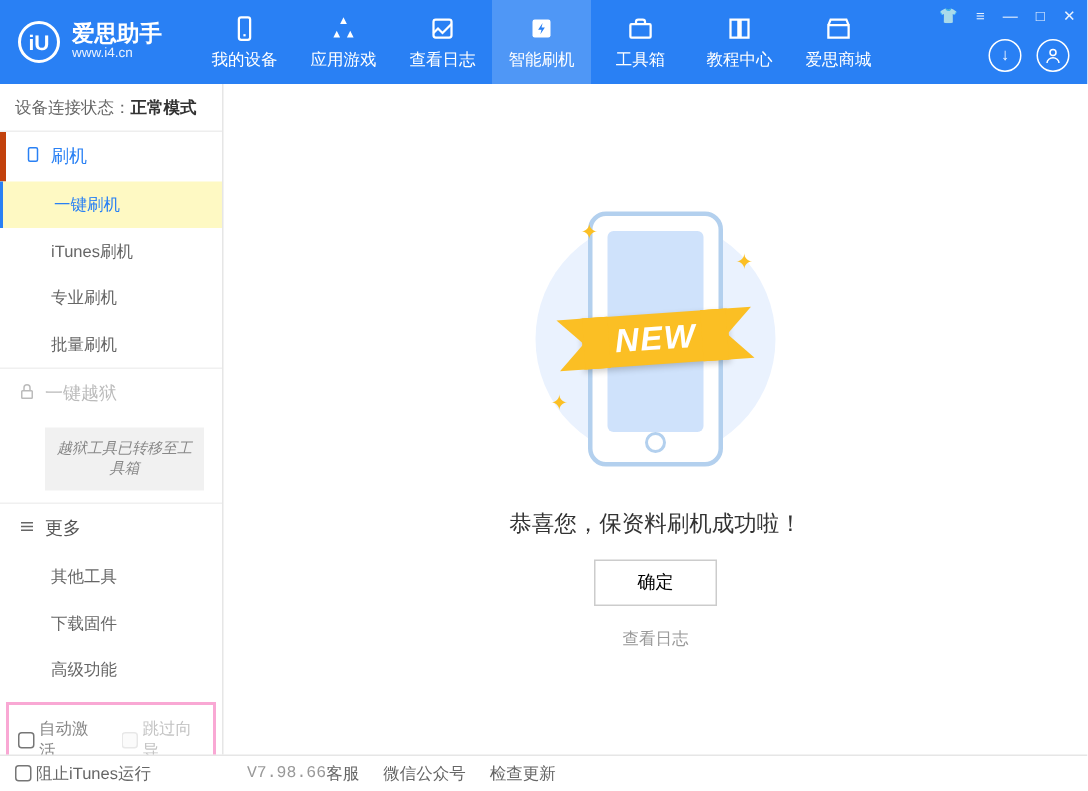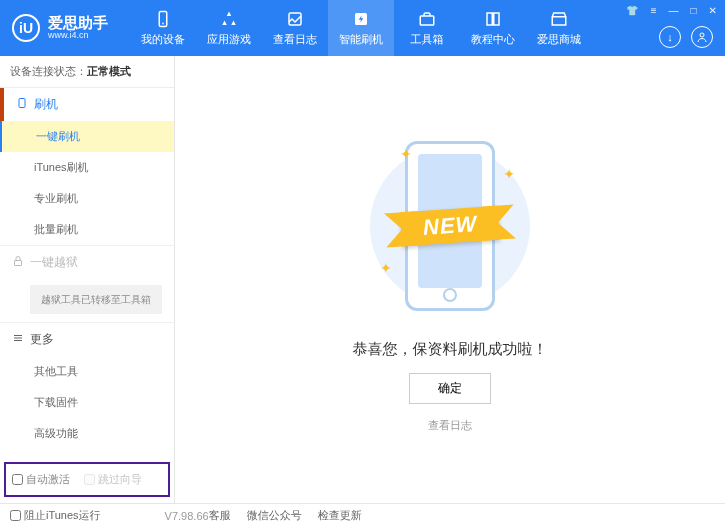--- a/index.html
+++ b/index.html
@@ -14,30 +14,30 @@
 .nav { display: flex; height: 100%; margin-left: 10px; }
 .nav-item { width: 66px; display: flex; flex-direction: column; align-items: center; justify-content: center; gap: 3px; cursor: pointer; font-size: 11px; }
 .nav-item.active { background: rgba(255,255,255,0.18); }
 .nav-ico { width: 20px; height: 20px; display: flex; align-items: center; justify-content: center; }
 .win-ctrl { position: absolute; top: 3px; right: 6px; display: flex; gap: 8px; font-size: 10px; opacity: 0.9; align-items: center; }
 .win-ctrl span { cursor: pointer; padding: 2px; }
 .right-ico { position: absolute; right: 12px; bottom: 8px; display: flex; gap: 10px; }
 .circ-btn { width: 22px; height: 22px; border: 1.5px solid #fff; border-radius: 50%; display: flex; align-items: center; justify-content: center; cursor: pointer; font-size: 11px; }
 
 .body { display: flex; height: calc(100% - 56px - 24px); }
-.sidebar { width: 175px; border-right: 1px solid #e6e6e6; display: flex; flex-direction: column; overflow: hidden; }
+.sidebar { width: 149px; border-right: 1px solid #e6e6e6; display: flex; flex-direction: column; overflow: hidden; }
 .status-bar { padding: 8px 10px; font-size: 11px; color: #666; border-bottom: 1px solid #eee; }
 .status-bar b { color: #333; }
 .side-section { border-bottom: 1px solid #f0f0f0; }
 .side-head { display: flex; align-items: center; gap: 6px; padding: 8px 12px; color: #555; font-size: 12px; cursor: pointer; }
 .side-head.active { color: #2980f4; border-left: 4px solid #c2410c; background: #fff; }
 .side-item { padding: 8px 10px 8px 34px; font-size: 11px; color: #666; cursor: pointer; }
 .side-item.active { color: #2980f4; background: #fef9c3; border-left: 2px solid #2980f4; }
-.side-note { margin: 6px 12px 8px 30px; padding: 8px; background: #f1f1f1; color: #888; font-size: 10px; text-align: center; line-height: 1.3; }
-.red-box { border: 2px solid #4c1d95; margin: 6px 4px; padding: 8px 6px; display: flex; gap: 14px; align-items: center; }
+.side-note { margin: 6px 12px 8px 30px; padding: 8px; background: #f1f1f1; color: #888; font-size: 10px; text-align: center; line-height: 1.3; font-style: italic; }
+.red-box { border: 2px solid #f9a8d4; margin: 6px 4px; padding: 8px 6px; display: flex; gap: 14px; align-items: center; }
 .cb { display: flex; align-items: center; gap: 3px; font-size: 11px; color: #888; }
 .cb input { width: 11px; height: 11px; }
 
 .main { flex: 1; display: flex; flex-direction: column; align-items: center; justify-content: center; gap: 14px; }
 .phone-img { width: 180px; height: 200px; position: relative; display: flex; align-items: center; justify-content: center; }
 .circle-bg { width: 160px; height: 160px; background: #eaf2fe; border-radius: 50%; position: absolute; }
 .phone { width: 90px; height: 170px; background: #fff; border: 3px solid #b3d0ee; border-radius: 12px; position: relative; z-index: 2; }
 .phone::before { content:""; position:absolute; top:10px; left:10px; right:10px; bottom:20px; background:#cfe2fb; border-radius:4px; }
 .phone::after { content:""; position:absolute; bottom:6px; left:50%; width:10px; height:10px; border:2px solid #b3d0ee; border-radius:50%; transform:translateX(-50%); }
 .ribbon { position: absolute; z-index: 3; background: #fbbf24; color: #fff; font-weight: bold; font-style: italic; font-size: 22px; padding: 4px 22px; transform: rotate(-4deg); box-shadow: 0 2px 4px rgba(0,0,0,0.2); letter-spacing: 1px; }
@@ -46,21 +46,21 @@
 .ribbon::after { right:-16px; border-right-color:transparent; }
 .sparkle { position:absolute; color:#fbbf24; font-size:14px; z-index:4; }
 .msg { font-size: 15px; color: #333; }
 .ok-btn { border: 1px solid #ccc; background: #fff; padding: 6px 28px; font-size: 12px; cursor: pointer; }
 .log-link { color: #999; font-size: 11px; cursor: pointer; }
 
 .footer { height: 24px; border-top: 1px solid #e6e6e6; display: flex; align-items: center; padding: 0 10px; font-size: 11px; color: #666; }
 .footer-left { display: flex; align-items: center; gap: 4px; }
 .footer-right { display: flex; gap: 16px; }
 .footer-right span { cursor: pointer; }
-.ver { color: #999; margin-left: 60px; }
+.ver { color: #999; margin-left: 60px; font-family: Liberation Mono, monospace; }
 </style>
 </head>
 <body>
 
 <div class="header">
   <div class="logo-area">
     <div class="logo-ring">iU</div>
     <div class="logo-text">
       <span class="logo-title">爱思助手</span>
       <span class="logo-sub">www.i4.cn</span>

